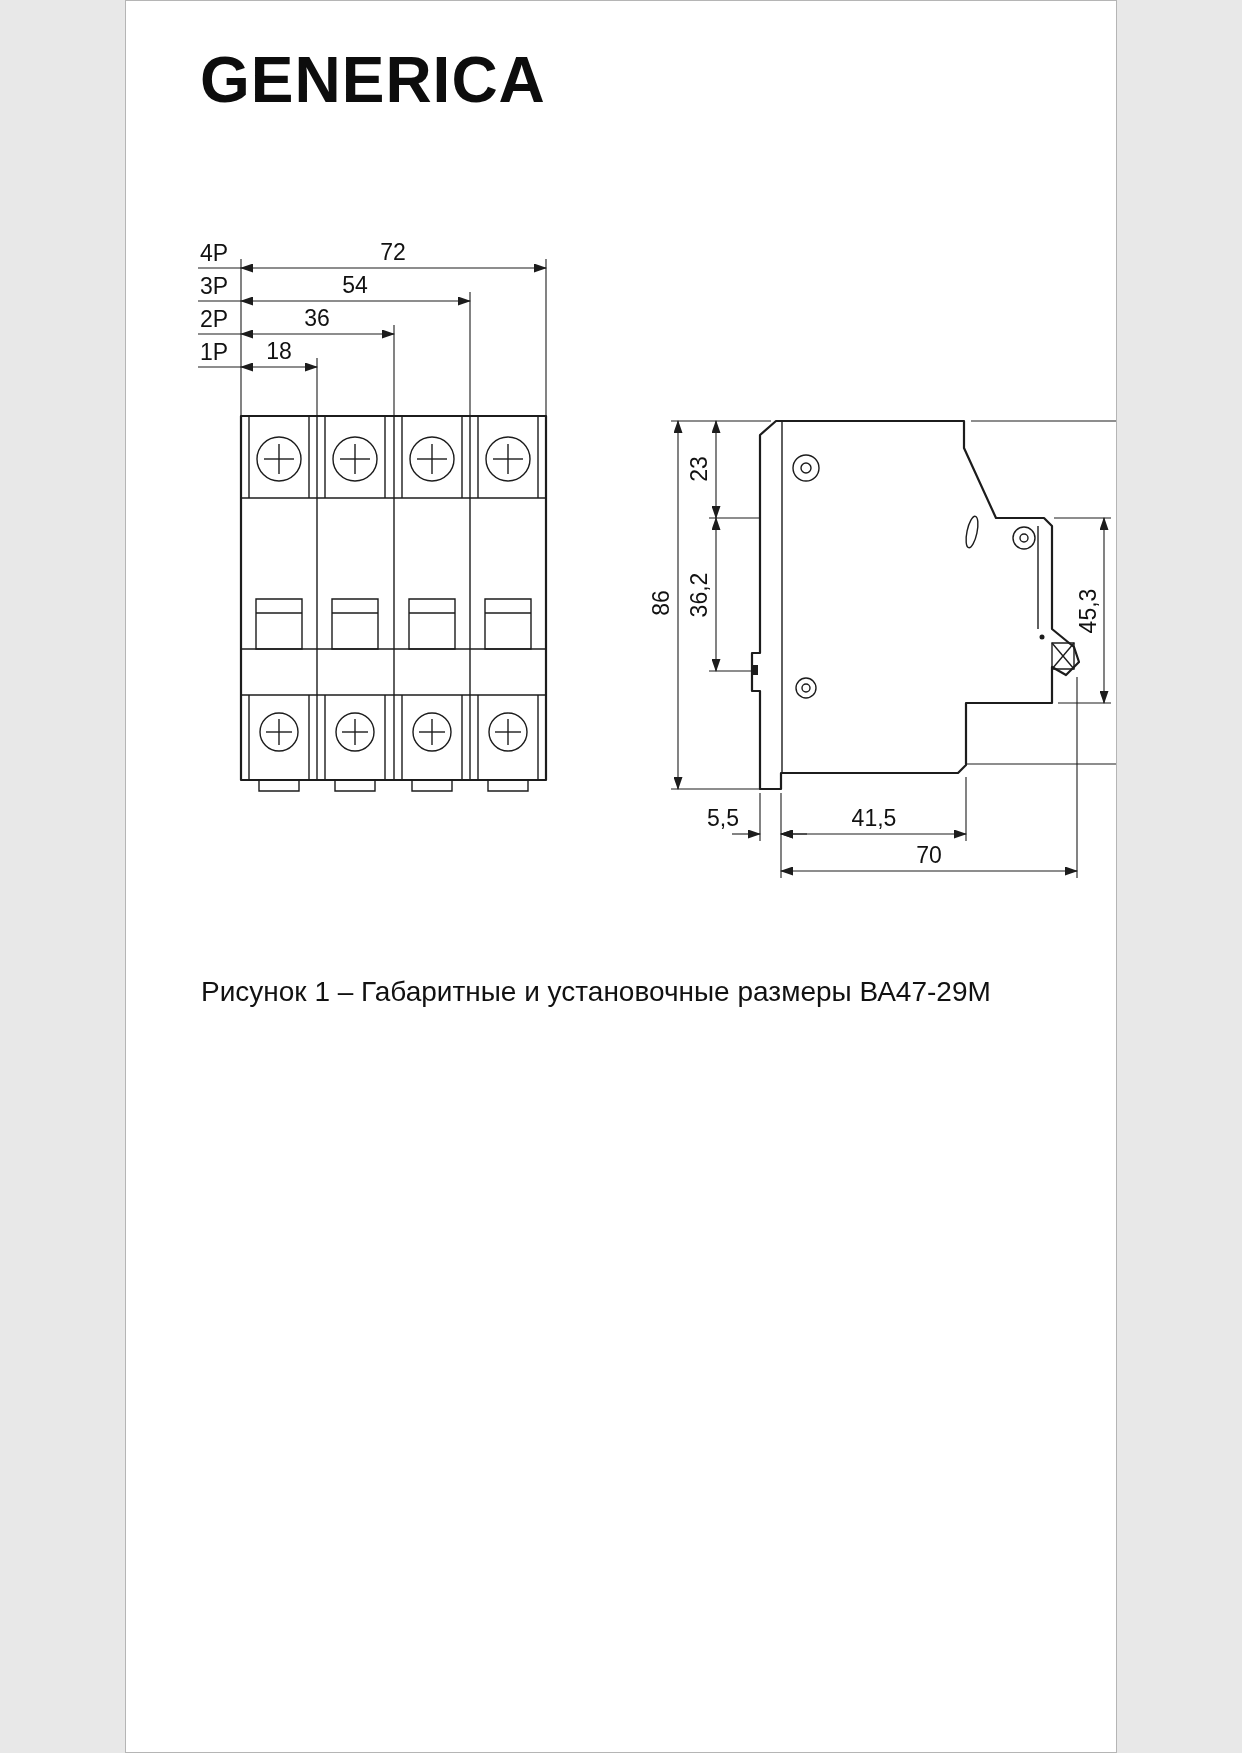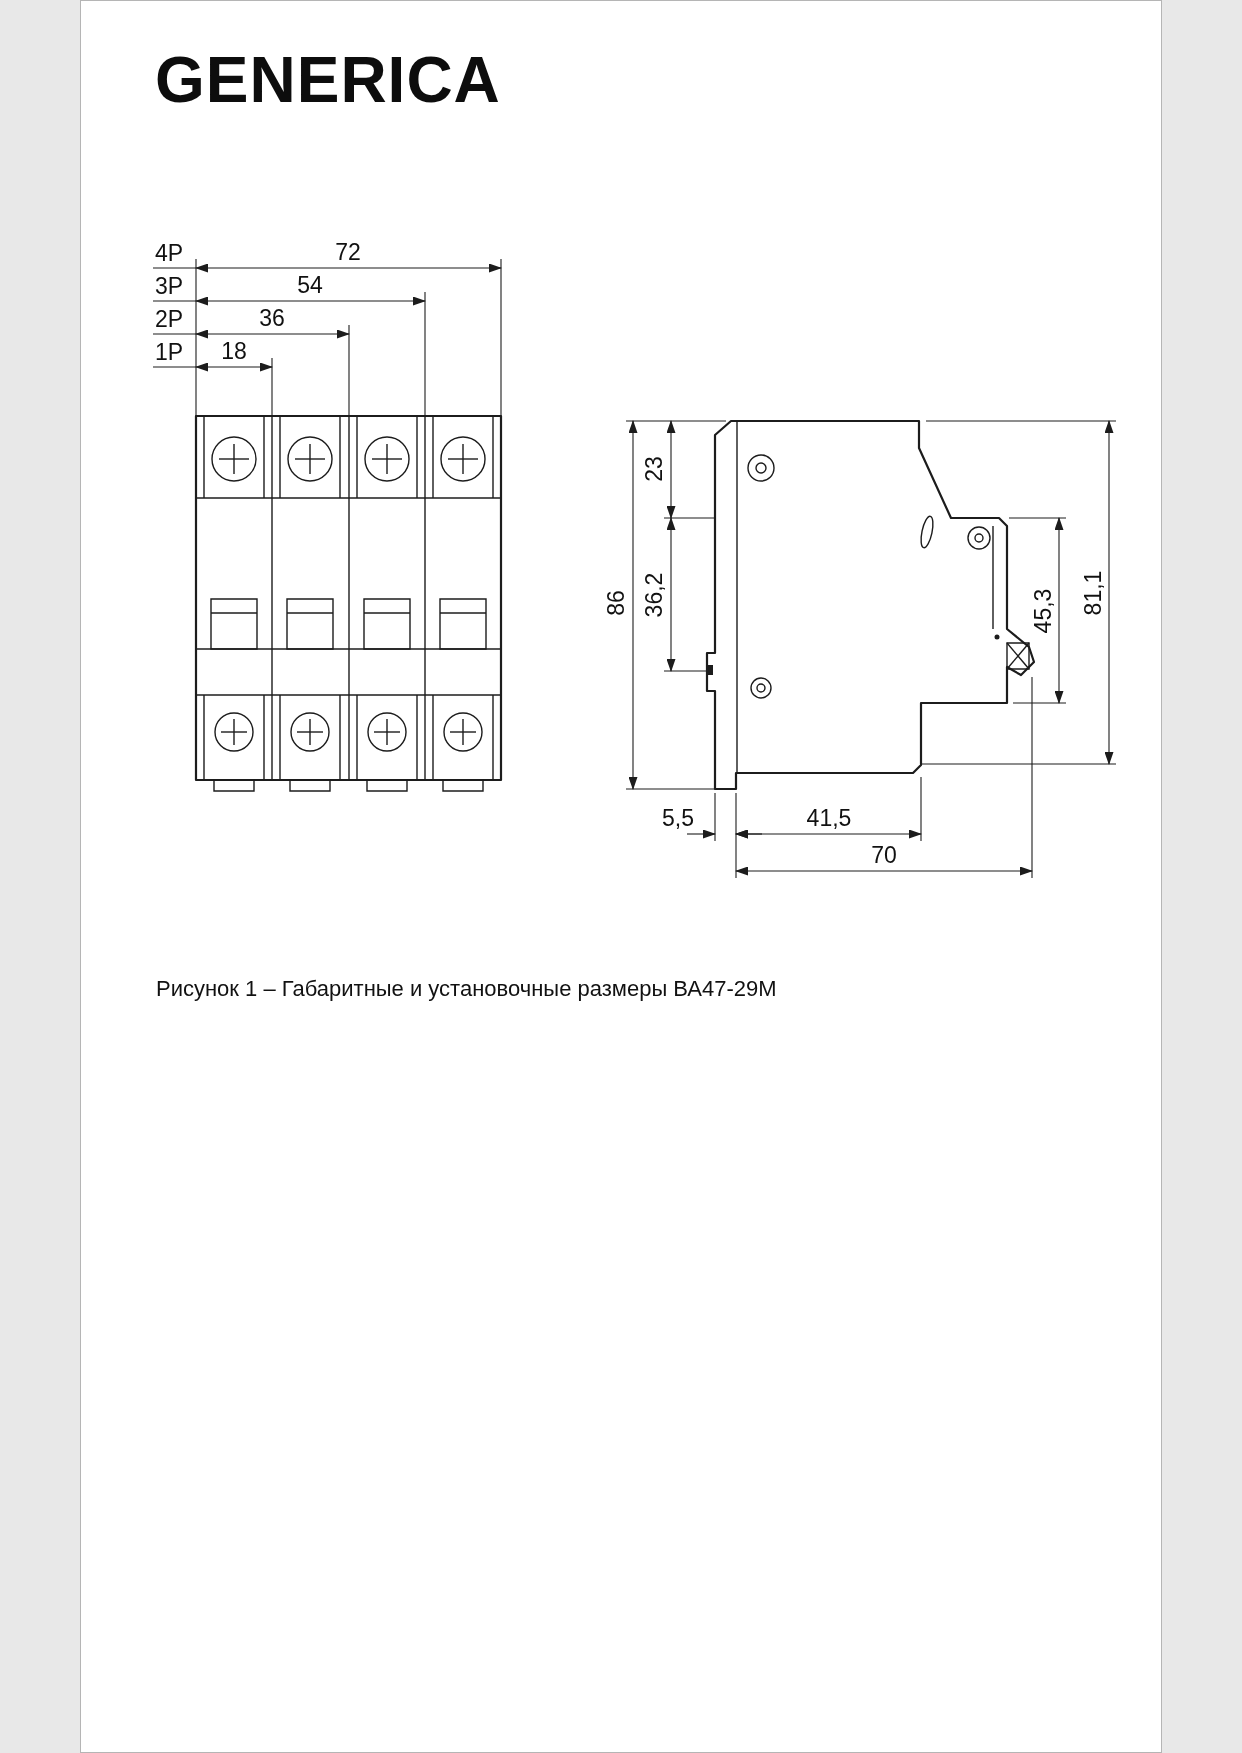--- a/index.html
+++ b/index.html
@@ -1,18 +1,18 @@
 <!DOCTYPE html>
 <html><head>
 <meta charset="utf-8">
 <style>
   html,body{margin:0;padding:0;background:#e8e8e8;}
   .page{
     position:relative;
-    width:1082px;height:1753px;
+    width:992px;height:1753px;
     margin:0 auto;
     background:#ffffff;
     border:1px solid #b5b5b5;
     box-sizing:border-box;
     font-family:"Liberation Sans", sans-serif;
     color:#111;
     overflow:hidden;
   }
   .brand{
     position:absolute;
@@ -22,21 +22,21 @@
     letter-spacing:1px;
     color:#0d0d0d;
   }
   .drawing{
     position:absolute;
     left:0;top:0;
   }
   .caption{
     position:absolute;
     left:75px;top:975px;
-    font-size:22px;
+    font-size:28px;
     color:#111;
   }
   svg line, svg path, svg rect, svg circle, svg ellipse, svg polyline{
     vector-effect:non-scaling-stroke;
   }
   .outline{stroke:#1c1c1c;stroke-width:2.2;fill:#ffffff;stroke-linejoin:round;}
   .detail{stroke:#1c1c1c;stroke-width:1.4;fill:none;}
   .dim{stroke:#1c1c1c;stroke-width:1.1;fill:none;}
   .dimtxt{font-family:"Liberation Sans", sans-serif;font-size:23px;fill:#111;}
   .arrow{fill:#1c1c1c;}

